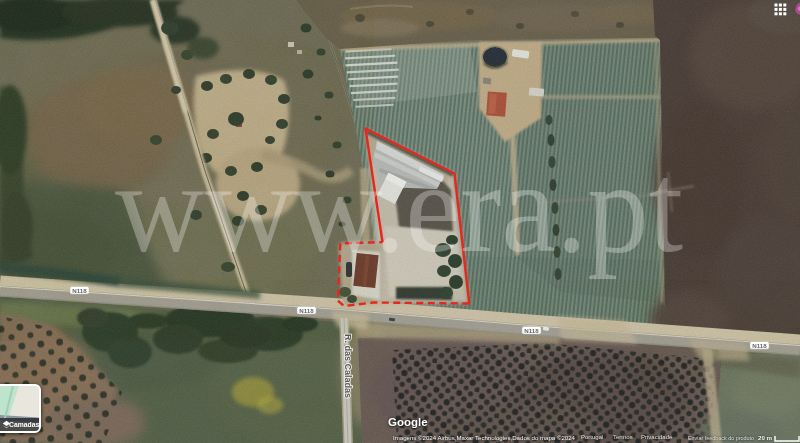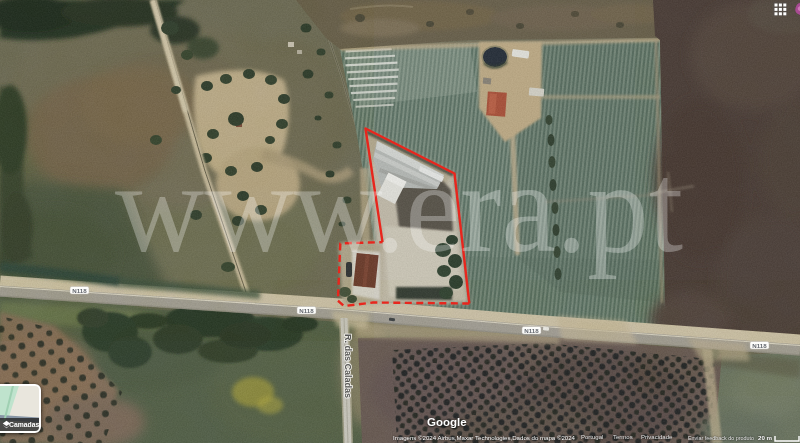--- a/index.html
+++ b/index.html
@@ -430,21 +430,21 @@
 
   <div style="position:absolute;left:0;bottom:0;width:100%;height:13px;background:rgba(40,40,40,0.82);color:#fff;font-size:6.8px;font-weight:bold;line-height:13px;">
     <span style="display:inline-block;margin-left:23px;">Camadas</span>
   </div>
   <svg width="9" height="9" viewBox="0 0 24 24" style="position:absolute;left:16px;bottom:2.5px;">
         <path fill="#fff" d="M12 2 L22 9 L12 16 L2 9 Z"></path>
         <path fill="#fff" d="M2 13 L12 20 L22 13 L12 22 Z" opacity="0.9"></path>
       </svg>
 </div>
 
-<div style="position:absolute;left:388px;top:416px;color:#fff;font-size:11.5px;font-weight:bold;letter-spacing:0px;text-shadow:0 0 3px rgba(0,0,0,0.6),0 1px 2px rgba(0,0,0,0.5);margin-left:39px;">Google</div>
+<div style="position:absolute;left:388px;top:416px;color:#fff;font-size:11.5px;font-weight:bold;letter-spacing:0px;text-shadow:0 0 3px rgba(0,0,0,0.6),0 1px 2px rgba(0,0,0,0.5);">Google</div>
 
 <div style="position:absolute;left:0px;top:432.5px;width:800px;height:10.5px;font-size:6.1px;">
   <span style="position:absolute;left:393px;top:1.5px;color:#fff;text-shadow:0 0 2px #000;">Imagens ©2024 Airbus,Maxar Technologies,Dados do mapa ©2024</span>
   <span style="position:absolute;left:581px;top:1px;color:#e4e4e4;text-shadow:0 0 2px #000;font-size:6px;">Portugal</span>
   <span style="position:absolute;left:613px;top:1px;color:#e4e4e4;text-shadow:0 0 2px #000;font-size:6px;">Termos</span>
   <span style="position:absolute;left:641px;top:1px;color:#e4e4e4;text-shadow:0 0 2px #000;font-size:6px;">Privacidade</span>
   <span style="position:absolute;left:688px;top:2px;color:#e4e4e4;text-shadow:0 0 2px #000;font-size:5.4px;">Enviar feedback do produto</span>
   <span style="position:absolute;left:758px;top:1px;color:#fff;font-weight:bold;font-size:6.2px;text-shadow:0 0 2px #000;">20 m</span>
   <svg width="26" height="6" style="position:absolute;left:774px;top:3px;">
         <path d="M1,0 L1,5 L25,5 L25,0" stroke="#fff" stroke-width="1.4" fill="none"></path>

